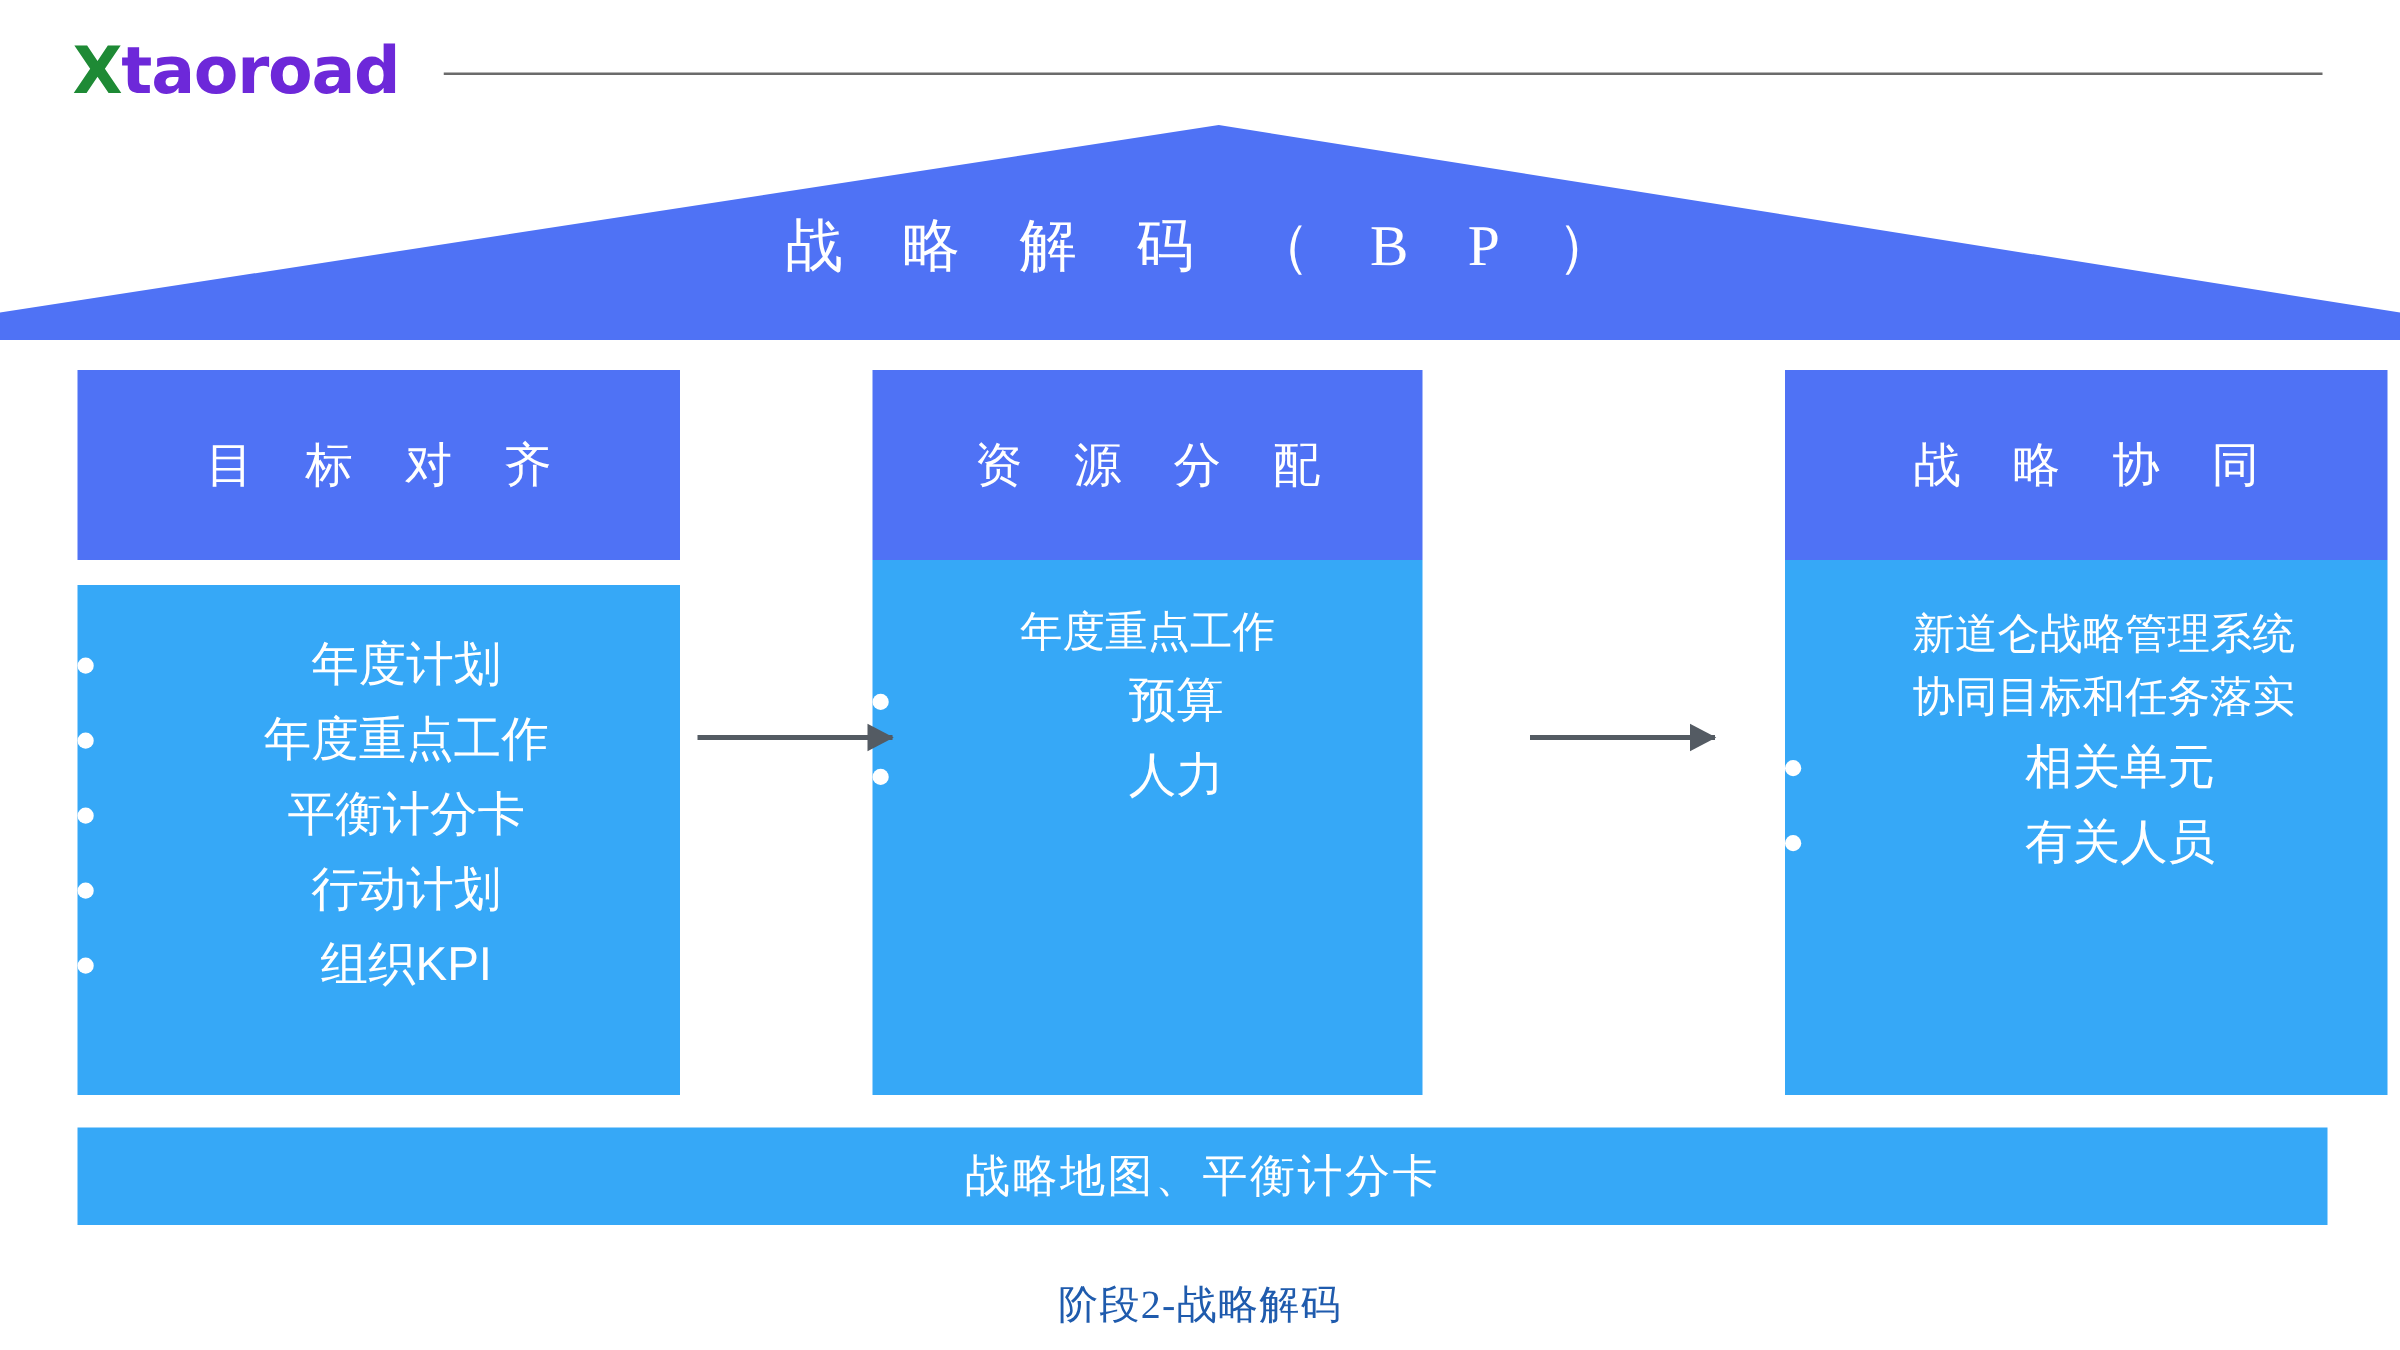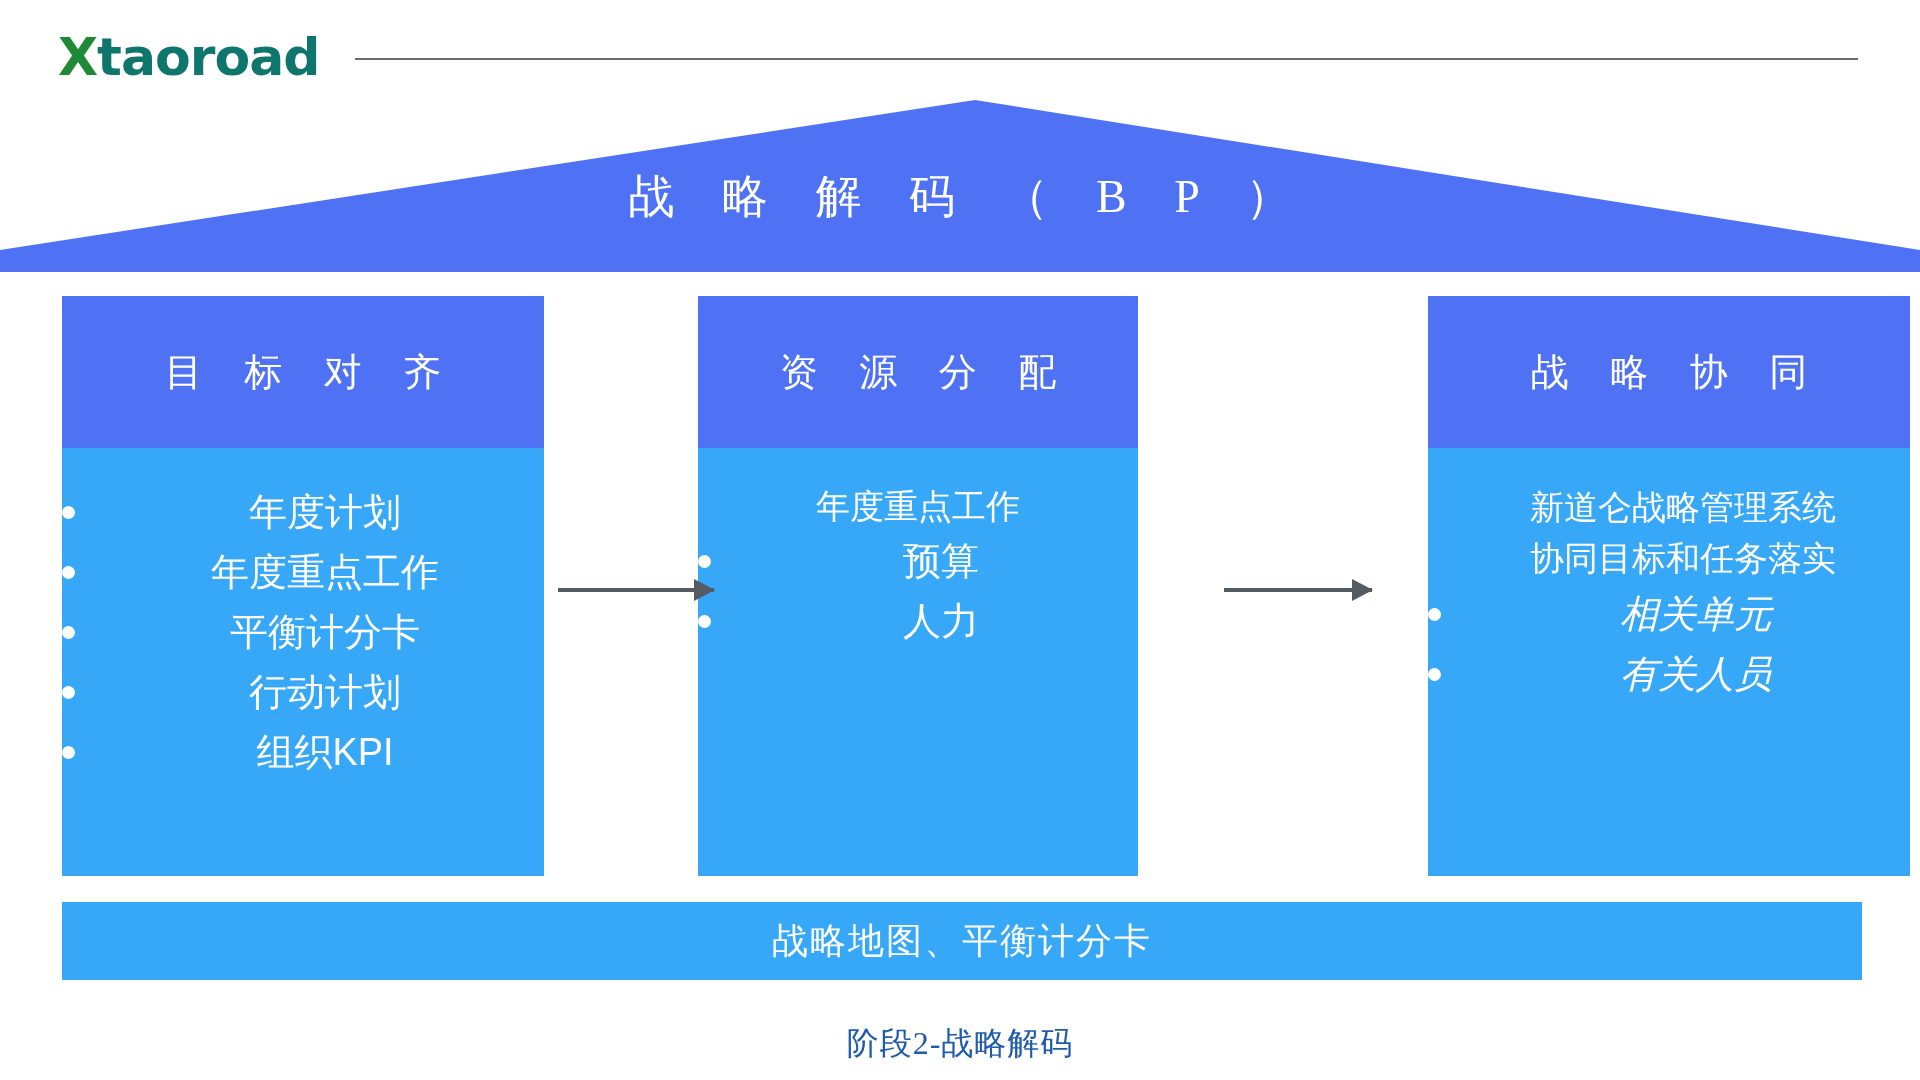--- a/index.html
+++ b/index.html
@@ -28,21 +28,21 @@
   .logo {
     margin-left: 58px;
     font-size: 52px;
     font-weight: bold;
     letter-spacing: -1px;
     white-space: nowrap;
     line-height: 1;
     font-family: "DejaVu Sans", sans-serif;
   }
   .logo .logo-x { color: #1e8a35; }
-  .logo .logo-word { color: #0f766e; }
+  .logo .logo-word { color: #6d28d9; }
   .brand-rule {
     flex: 1;
     height: 0;
     border-top: 2px solid #6b6b6b;
     margin-left: 36px;
     margin-right: 62px;
     margin-top: 4px;
   }
 
   
@@ -77,21 +77,21 @@
     width: 1800px;
     height: 580px;
   }
   .pillar {
     position: absolute;
     top: 0;
     height: 580px;
     display: flex;
     flex-direction: column;
   }
-  .pillar-1 { left: 0px;    width: 482px; }
+  .pillar-1 { left: 0px;    width: 482px; gap: 20px; }
   .pillar-2 { left: 636px;  width: 440px; }
   .pillar-3 { left: 1366px; width: 482px; }
 
   .pillar-head {
     height: 152px;
     background: #4f72f5;
     color: #ffffff;
     display: flex;
     align-items: center;
     justify-content: center;
@@ -159,21 +159,21 @@
     font-size: 34px;
     line-height: 1.5;
     color: #ffffff;
     white-space: nowrap;
     padding-left: 28px;
   }
   .list-c3 {
     margin-left: 48px;
     margin-top: 10px;
   }
-  .list-c3 li { padding-left: 54px; font-style: italic; }
+  .list-c3 li { padding-left: 54px; }
 
   
   .arrow {
     position: absolute;
     height: 4px;
     background: #545b63;
     top: 292px;
   }
   .arrow::after {
     content: "";

